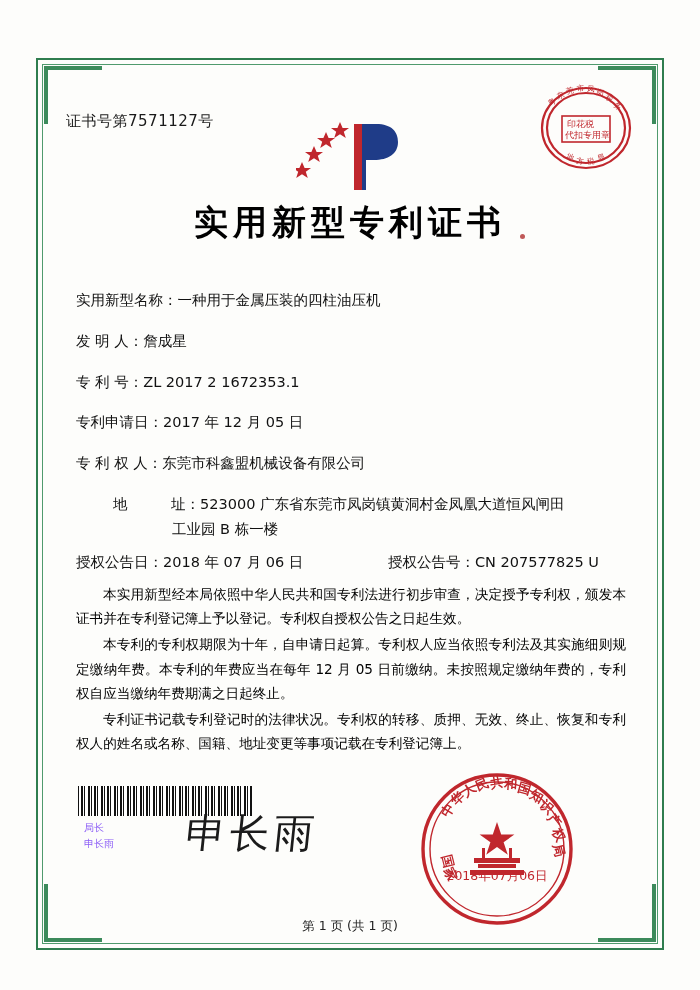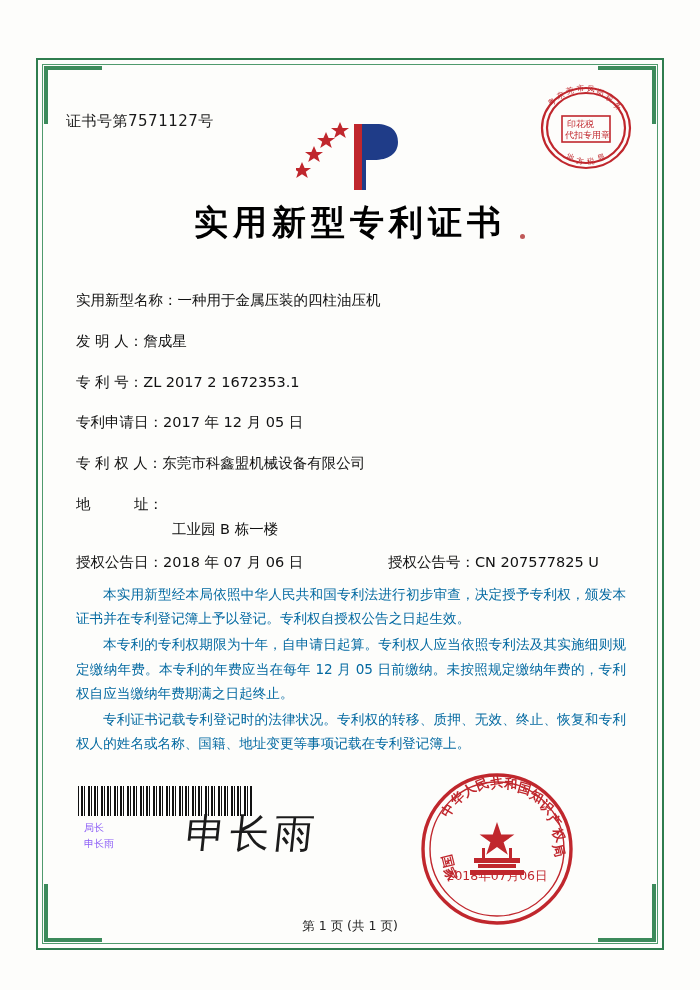--- a/index.html
+++ b/index.html
@@ -93,42 +93,42 @@
     display: flex;
     align-items: flex-end;
     margin-bottom: 19px;
     line-height: 1.5;
   }
   .row .lab {
     white-space: pre;
     flex: 0 0 auto;
   }
   .row .val { flex: 1 1 auto; }
-  .row.tight { margin-bottom: 4px; }
+  .row.tight { margin-bottom: 4px; margin-left: 37px; }
   .row-cont {
     margin-left: 96px;
     margin-bottom: 14px;
     font-size: 14.5px;
     font-family: "DejaVu Sans", sans-serif;
   }
   .two-col {
     display: flex;
     margin-bottom: 8px;
   }
   .two-col .c1 { width: 312px; }
   .two-col .c2 { flex: 1; }
 
   
   .paras {
     position: absolute;
     left: 76px; top: 582px;
     width: 550px;
     font-size: 13.6px;
     line-height: 1.78;
-    color: #0369a1;
+    color: #000000;
     text-align: justify;
     font-family: "DejaVu Sans", sans-serif;
   }
   .paras p { margin: 0 0 2px 0; text-indent: 27px; }
 
   
   .barcode {
     position: absolute;
     left: 78px; top: 786px;
     width: 174px; height: 30px;
@@ -265,20 +265,21 @@
       <span class="val">2017 年 12 月 05 日</span>
     </div>
 
     <div class="row">
       <span class="lab">专 利 权 人：</span>
       <span class="val">东莞市科鑫盟机械设备有限公司</span>
     </div>
 
     <div class="row tight">
       <span class="lab">地　　　址：</span>
+      <span class="val">523000  广东省东莞市凤岗镇黄洞村金凤凰大道恒风闸田</span>
     </div>
     <div class="row-cont">工业园 B 栋一楼</div>
 
     <div class="two-col">
       <div class="c1">
         <span>授权公告日：</span><span>2018 年 07 月 06 日</span>
       </div>
       <div class="c2">
         <span>授权公告号：</span><span>CN 207577825 U</span>
       </div>

